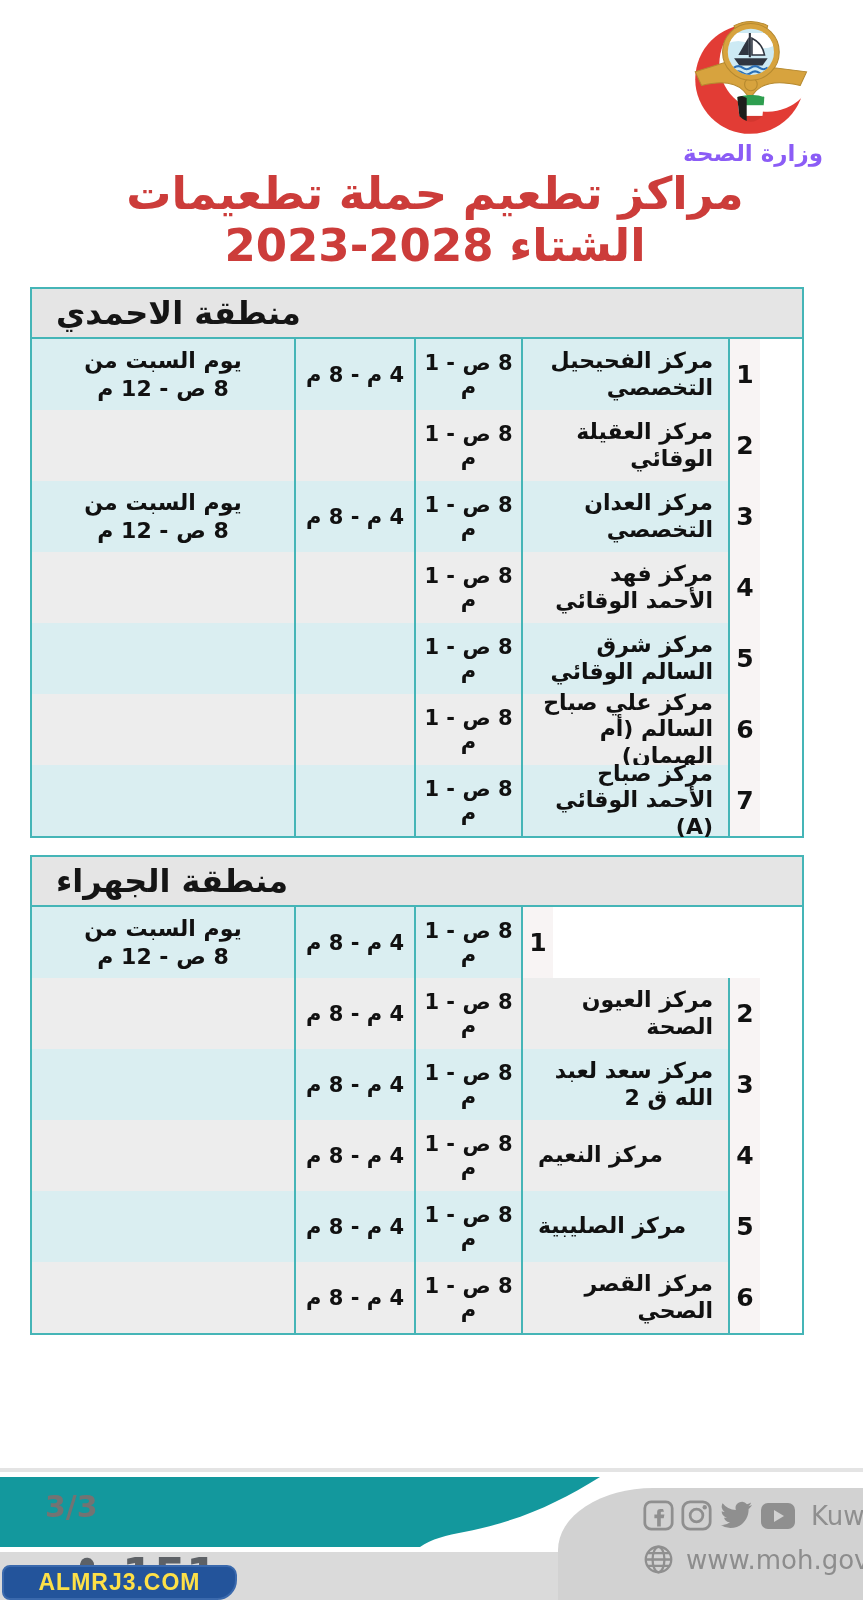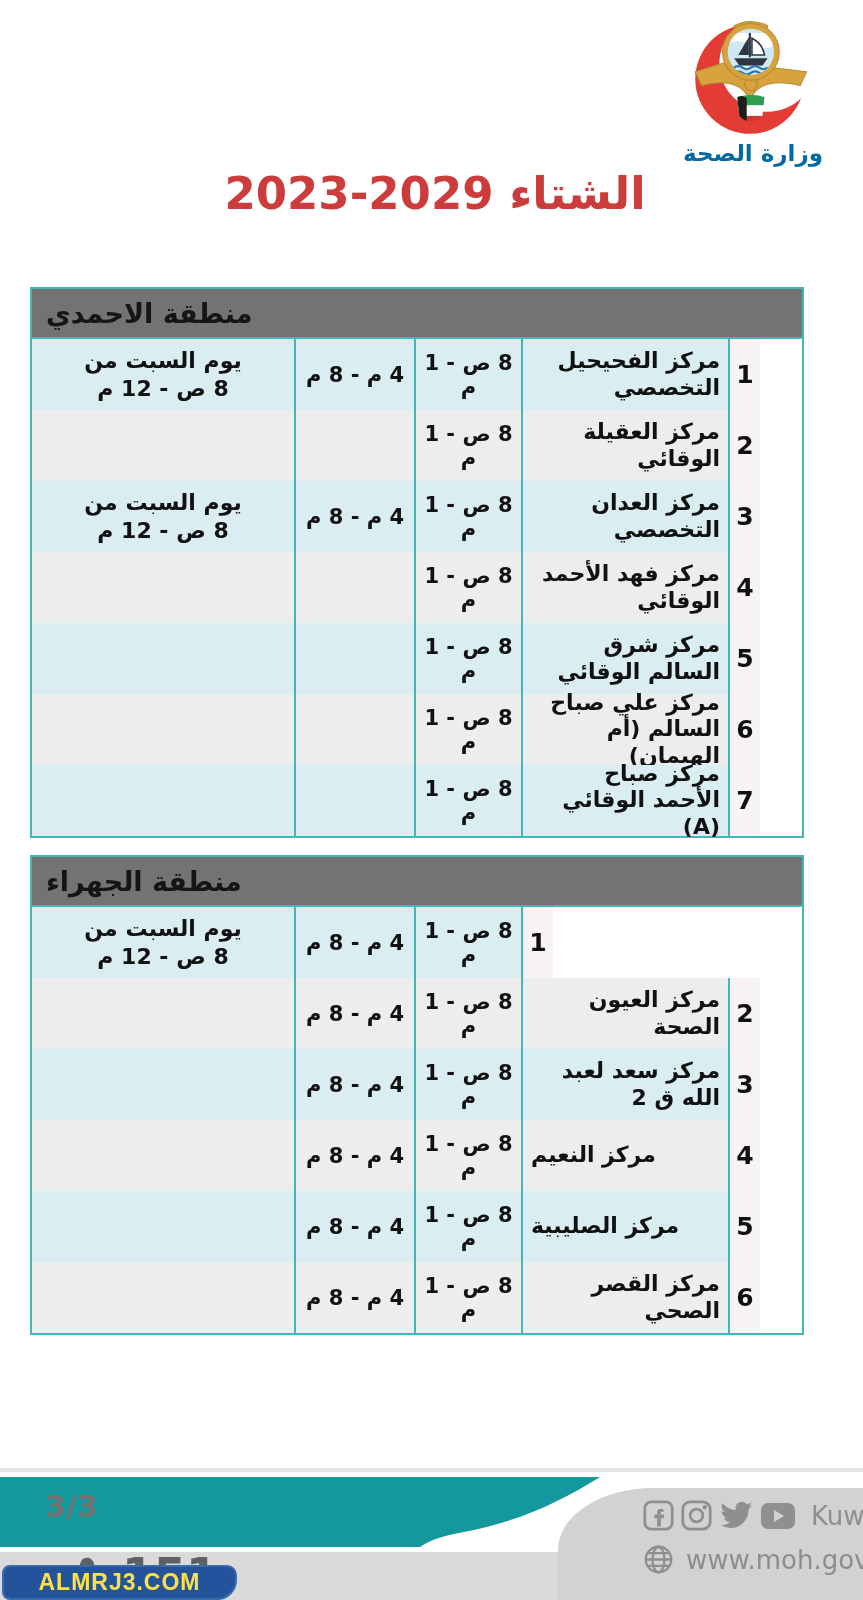--- a/index.html
+++ b/index.html
@@ -2,42 +2,42 @@
 <html lang="ar"><head>
 <meta charset="utf-8">
 <style>
   html,body{margin:0;padding:0;background:#fff;}
   .page{position:relative;width:863px;height:1600px;background:#ffffff;overflow:hidden;
         font-family:"DejaVu Sans","Liberation Sans",sans-serif;}
 
   
   .logo{position:absolute;top:12px;left:678px;width:150px;text-align:center;}
   .logo svg{display:block;margin:0 auto;}
-  .logo-text{margin-top:2px;font-size:23px;font-weight:700;color:#0369a1;direction:rtl;}
+  .logo-text{margin-top:2px;font-size:23px;font-weight:700;color:#8b5cf6;direction:rtl;}
 
   
   .title{position:absolute;top:168px;left:45px;width:780px;text-align:center;direction:rtl;
          font-weight:700;font-size:45px;line-height:1.16;color:#cc3c3a;}
 
   
   .tbl{position:absolute;left:30px;width:770px;border:2px solid #45b5b7;box-sizing:content-box;}
   .tbl-1{top:287px;}
   .tbl-2{top:855px;}
-  .tbl-head{height:50px;background:#737373;display:flex;align-items:center;justify-content:flex-end;
-            padding:0 14px;box-sizing:border-box;direction:rtl;
-            font-size:27px;font-weight:700;color:#151515;border-bottom:2px solid #45b5b7;}
+  .tbl-head{height:50px;background:#e5e5e5;display:flex;align-items:center;justify-content:flex-end;
+            padding:0 24px;box-sizing:border-box;direction:rtl;
+            font-size:32px;font-weight:700;color:#151515;border-bottom:2px solid #45b5b7;}
   .trow{display:flex;direction:ltr;height:71px;}
   .cell{box-sizing:border-box;display:flex;flex-direction:column;align-items:center;justify-content:center;
         direction:rtl;font-weight:700;color:#111;background:#daeef1;text-align:center;}
   .trow.alt .cell{background:#ededed;}
   .c-sat{width:262px;font-size:22px;line-height:1.25;}
   .c-eve{width:120px;border-left:2px solid #45b5b7;font-size:21px;}
   .c-mor{width:107px;border-left:2px solid #45b5b7;font-size:21px;}
   .c-name{width:207px;border-left:2px solid #45b5b7;font-size:22px;line-height:1.2;
-          align-items:flex-end;padding:0 8px;text-align:right;}
+          align-items:flex-end;padding:0 15px;text-align:right;}
   .c-num{width:32px;border-left:2px solid #45b5b7;font-size:25px;}
   .trow .c-num, .trow.alt .c-num{background:#f8f4f4;}
 
   
   .foot-line{position:absolute;left:0;top:1468px;width:863px;height:4px;background:#e4e4e4;}
   .foot-strip{position:absolute;left:0;top:1552px;width:863px;height:48px;background:#dadada;}
   .foot-panel{position:absolute;left:558px;top:1488px;width:305px;height:112px;background:#d2d2d2;
               border-top-left-radius:95px 62px;}
   .teal-band{position:absolute;left:0;top:1477px;width:650px;height:70px;}
   .page-num{position:absolute;left:45px;top:1489px;color:#737373;font-size:30px;font-weight:700;}
@@ -89,21 +89,22 @@
         <rect x="43" y="77" width="32" height="12" fill="#2e9e4f"></rect>
         <rect x="43" y="89" width="32" height="10" fill="#ffffff"></rect>
         <rect x="43" y="99" width="32" height="12" fill="#d3372f"></rect>
         <path d="M43 77 L54 82 L54 105 L43 111 Z" fill="#1d1d1b"></path>
       </g>
     </svg>
     <div class="logo-text">وزارة الصحة</div>
   </div>
 
   <div class="title">
-    <div>الشتاء 2029-2023</div>
+    <div>مراكز تطعيم حملة تطعيمات</div>
+    <div>الشتاء 2028-2023</div>
   </div>
 
   <section class="tbl tbl-1">
     <div class="tbl-head">منطقة الاحمدي</div>
     <div class="tbl-body">
         <div class="trow">
           <div class="cell c-sat">
             <div>يوم السبت من</div>
             <div>8 ص - 12 م</div>
           </div>

